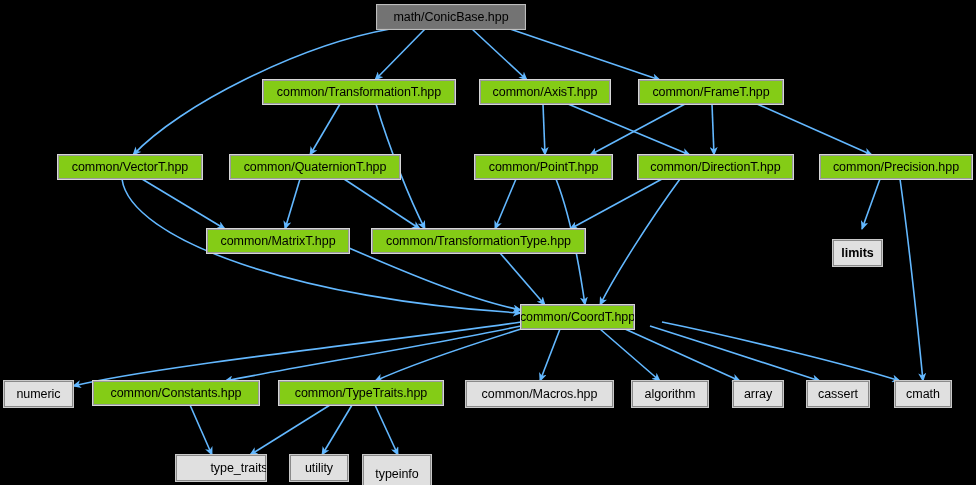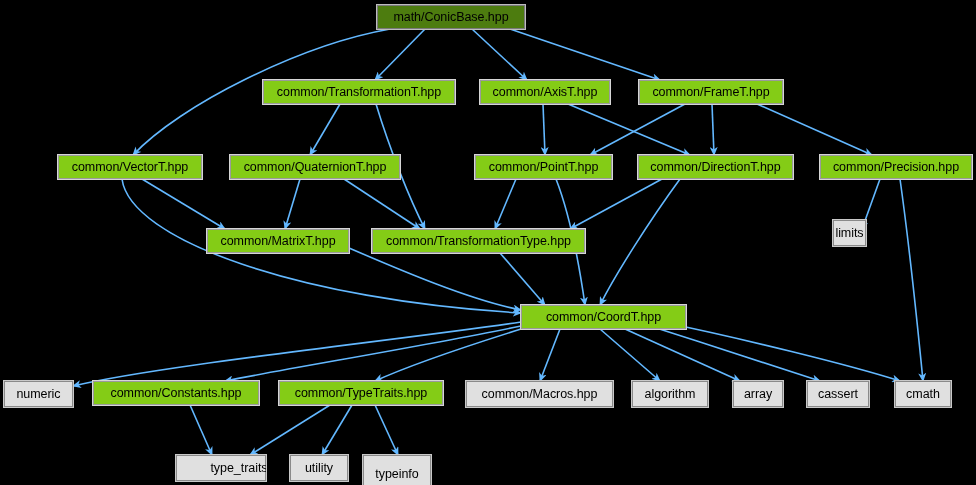--- a/index.html
+++ b/index.html
@@ -36,21 +36,21 @@
     outline: 1px solid #d6d6d6;
     background: #84cc16;
     letter-spacing: -0.05px;
   }
   .graph-node.ext {
     background: #e0e0e0;
     border: 1px solid #8a8a8a;
     outline: 1px solid #c9c9c9;
   }
   .graph-node.root {
-    background: #4d7c0f;
+    background: #737373;
     border: 1px solid #7a7a7a;
     outline: 1px solid #bdbdbd;
     align-items: center;
   }
   .node-label {
     display: block;
     pointer-events: none;
   }
 </style>
 </head>
@@ -130,24 +130,24 @@
       </div>
       <div class="graph-node" style="left: 820px; top: 155px; width: 152px; height: 24px;">
         <span class="node-label">common/Precision.hpp</span>
       </div>
       <div class="graph-node" style="left: 207px; top: 229px; width: 142px; height: 24px;">
         <span class="node-label">common/MatrixT.hpp</span>
       </div>
       <div class="graph-node" style="left: 372px; top: 229px; width: 213px; height: 24px;">
         <span class="node-label">common/TransformationType.hpp</span>
       </div>
-      <div class="graph-node ext" style="left: 833px; top: 220px; width: 33px; height: 26px;">
+      <div class="graph-node ext" style="left: 833px; top: 240px; width: 49px; height: 26px; font-weight: bold;">
         <span class="node-label">limits</span>
       </div>
-      <div class="graph-node" style="left: 521px; top: 305px; width: 165px; height: 24px;">
+      <div class="graph-node" style="left: 521px; top: 305px; width: 113px; height: 24px;">
         <span class="node-label">common/CoordT.hpp</span>
       </div>
       <div class="graph-node ext" style="left: 4px; top: 381px; width: 69px; height: 26px;">
         <span class="node-label">numeric</span>
       </div>
       <div class="graph-node" style="left: 93px; top: 381px; width: 166px; height: 24px;">
         <span class="node-label">common/Constants.hpp</span>
       </div>
       <div class="graph-node" style="left: 279px; top: 381px; width: 164px; height: 24px;">
         <span class="node-label">common/TypeTraits.hpp</span>

